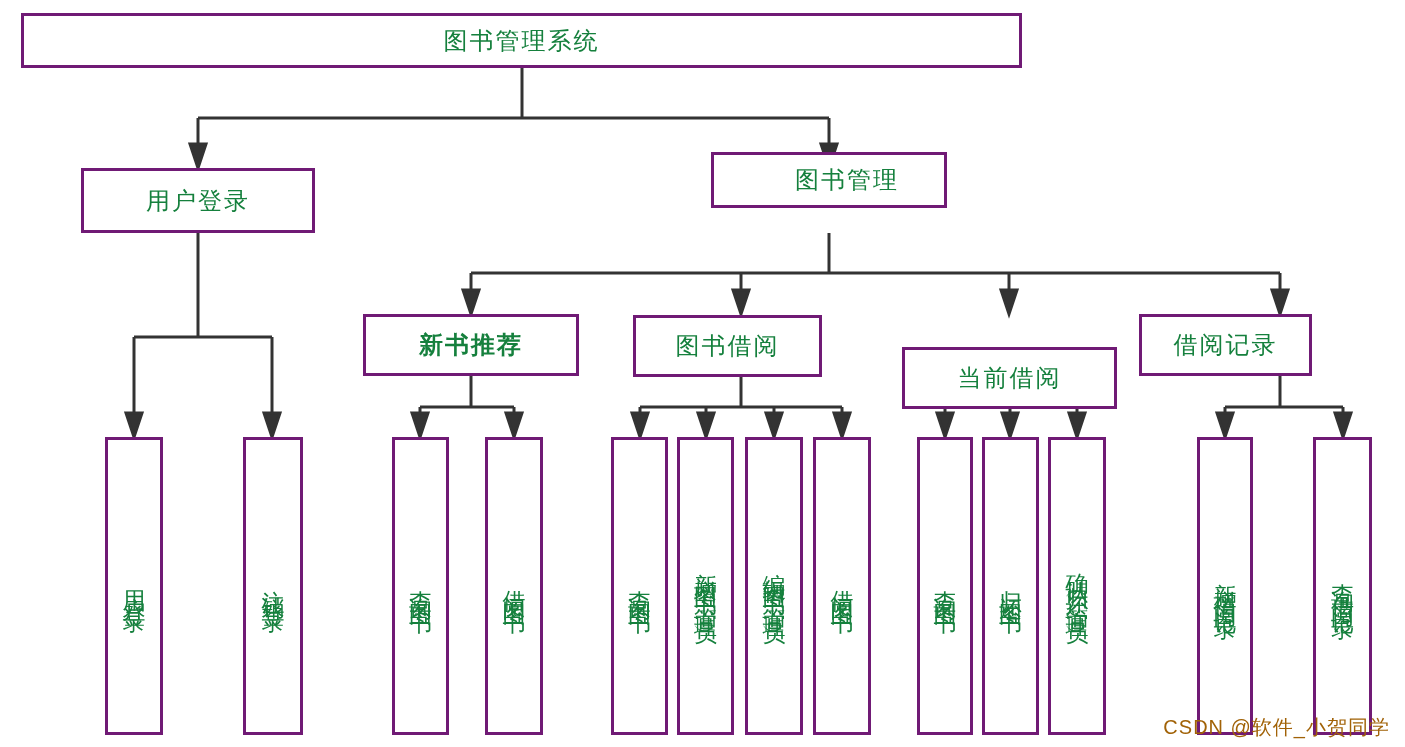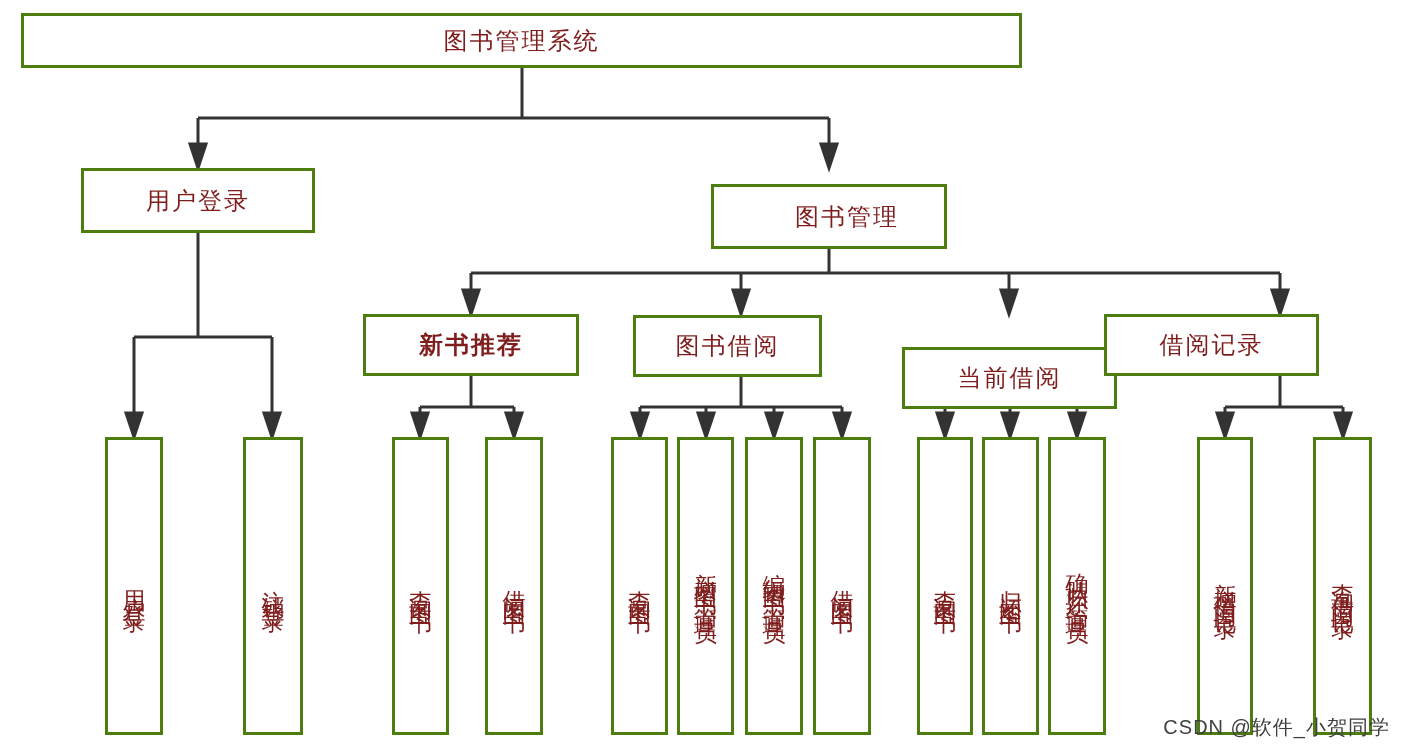--- a/index.html
+++ b/index.html
@@ -18,46 +18,46 @@
   .connectors {
     position: absolute;
     left: 0;
     top: 0;
     z-index: 0;
   }
   .node {
     position: absolute;
     box-sizing: border-box;
     background: #ffffff;
-    border: 3px solid #4d7c0f;
+    border: 3px solid #701a75;
     display: flex;
     align-items: center;
     justify-content: center;
-    color: #7f1d1d;
+    color: #15803d;
     z-index: 1;
   }
   .h-label {
     font-size: 24px;
     letter-spacing: 2px;
     white-space: nowrap;
   }
   .vtext {
     writing-mode: vertical-rl;
     text-orientation: mixed;
     font-size: 23px;
     line-height: 1;
     letter-spacing: 7px;
     white-space: nowrap;
   }
   .watermark {
     position: absolute;
     right: 15px;
     bottom: 6px;
     font-size: 20px;
-    color: #404040;
+    color: #a16207;
     letter-spacing: 1px;
     z-index: 3;
     white-space: nowrap;
   }
 </style>
 </head>
 <body>
 
 <div class="stage">
 
@@ -137,34 +137,34 @@
     </g>
   </svg>
 
   <div class="node" style="left:21px;top:13px;width:1001px;height:55px;">
     <span class="h-label">图书管理系统</span>
   </div>
 
   <div class="node" style="left:81px;top:168px;width:234px;height:65px;">
     <span class="h-label">用户登录</span>
   </div>
-  <div class="node" style="left:711px;top:184px;width:236px;height:65px;padding-left:36px;">
+  <div class="node" style="left:711px;top:152px;width:236px;height:56px;padding-left:36px;">
     <span class="h-label">图书管理</span>
   </div>
 
   <div class="node" style="left:363px;top:314px;width:216px;height:62px;font-weight:bold;">
     <span class="h-label">新书推荐</span>
   </div>
   <div class="node" style="left:633px;top:315px;width:189px;height:62px;">
     <span class="h-label">图书借阅</span>
   </div>
   <div class="node" style="left:902px;top:314px;width:215px;height:62px;margin-top:33px;">
     <span class="h-label">当前借阅</span>
   </div>
-  <div class="node" style="left:1104px;top:314px;width:215px;height:62px;">
+  <div class="node" style="left:1139px;top:314px;width:173px;height:62px;">
     <span class="h-label">借阅记录</span>
   </div>
 
   <div class="node" style="left:105px;top:437px;width:58px;height:298px;">
     <span class="vtext">用户登录</span>
   </div>
   <div class="node" style="left:243px;top:437px;width:60px;height:298px;">
     <span class="vtext">注销登录</span>
   </div>
 

